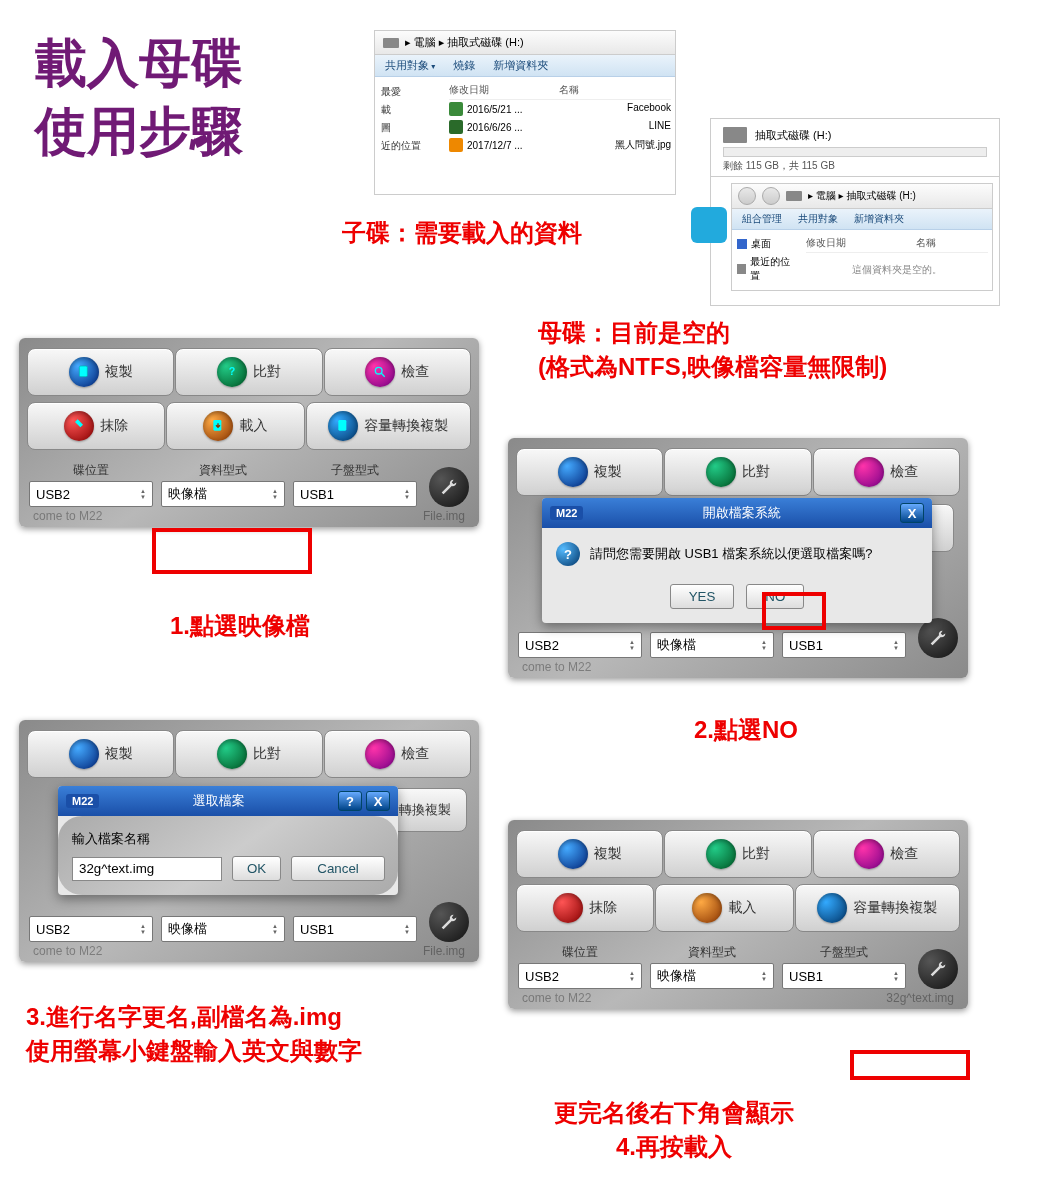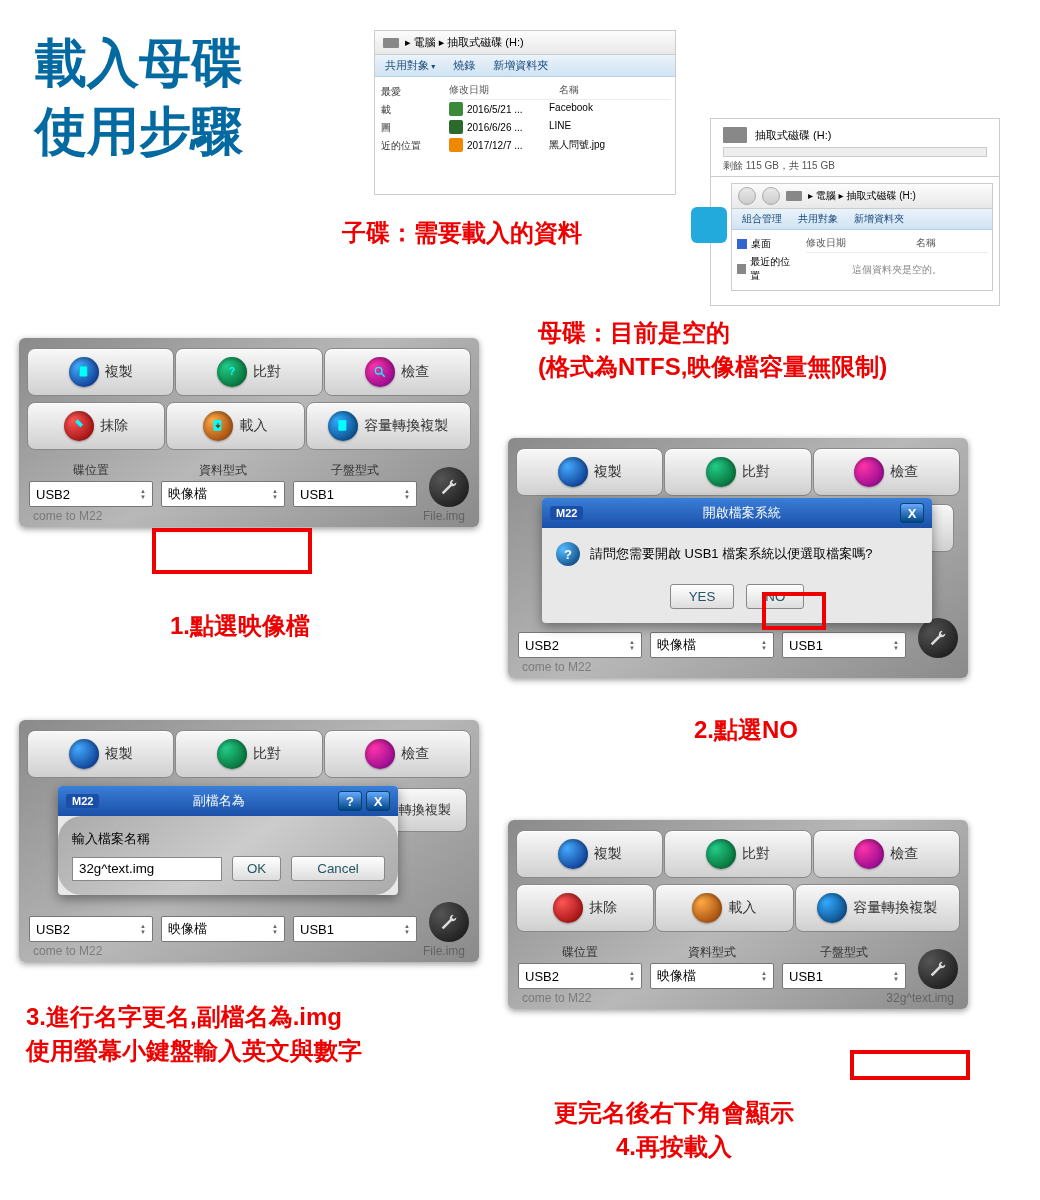--- a/index.html
+++ b/index.html
@@ -1,31 +1,31 @@
 <!DOCTYPE html>
 <html><head>
   <meta charset="utf-8">
   <style>
     * { margin: 0; padding: 0; box-sizing: border-box; }
     body { width: 1040px; height: 1200px; background: #fff; font-family: "Microsoft JhengHei", Arial, sans-serif; position: relative; }
     
-    .title { position: absolute; top: 30px; left: 35px; font-size: 52px; font-weight: bold; color: #0369a1; line-height: 1.3; }
+    .title { position: absolute; top: 30px; left: 35px; font-size: 52px; font-weight: bold; color: #701a75; line-height: 1.3; }
     
     
     .explorer { position: absolute; background: #fff; border: 1px solid #ccc; font-size: 11px; }
     .explorer-addr { background: linear-gradient(#fcfcfc,#e8e8e8); padding: 4px 8px; display: flex; align-items: center; gap: 6px; border-bottom: 1px solid #ccc; }
     .drive-icon { width: 16px; height: 10px; background: #888; border-radius: 1px; display: inline-block; }
     .explorer-toolbar { background: linear-gradient(#eaf3fb,#d0e3f3); padding: 3px 10px; display: flex; gap: 18px; color: #1a4a7a; border-bottom: 1px solid #b8d0e8; font-size: 11px; }
     .explorer-toolbar span.arrow::after{content:" ▾";font-size:8px;}
     .explorer-body { display: flex; background: #fff; }
     .explorer-side { width: 70px; padding: 6px; color: #333; font-size: 10px; line-height: 1.8; }
     .explorer-main { flex:1; padding: 4px; }
     .explorer-cols { display: flex; color: #555; font-size: 10px; border-bottom: 1px solid #eee; padding: 2px 0; }
     .explorer-cols span:first-child { width: 110px; }
-    .file-row { display: flex; font-size: 10px; padding: 2px 0; }
+    .file-row { display: flex; font-size: 10px; padding: 2px 0; justify-content: space-between; }
     .file-icon { width: 14px; height: 14px; margin-right: 4px; border-radius: 2px; display: inline-block; }
     .file-row .c1 { width: 100px; display:flex; align-items:center;}
     .exp2-top { padding: 6px 10px; border-bottom:1px solid #ddd;}
     .exp2-top .drv { display:flex; align-items:center; gap:8px;}
     .exp2-bar { height: 10px; background: #eee; border:1px solid #ccc; margin-top:4px;}
     .exp2-nav { background:linear-gradient(#fcfcfc,#e8e8e8); padding:3px 6px; display:flex; align-items:center; gap:6px; border-bottom:1px solid #ccc;}
     .nav-btn { width:18px;height:18px;border-radius:50%;background:linear-gradient(#e8e8e8,#ccc);border:1px solid #aaa;display:inline-block;}
     .exp2-tb { background:linear-gradient(#eaf3fb,#d0e3f3); padding:3px 10px; display:flex; gap:16px; color:#1a4a7a; border-bottom:1px solid #b8d0e8;font-size:10px;}
     .exp2-body { display:flex; font-size:10px;}
     .exp2-side { width:70px; padding:5px;font-family:Liberation Serif, serif;}
@@ -407,21 +407,21 @@
       </div>
   </div>
   <div class="m22-foot">
       <span class="left">come to M22</span>
       <span class="right">File.img</span>
     </div>
 </div>
 <div class="dlg" style="top:786px;left:58px;width:340px;">
   <div class="dlg-title">
     <span class="dlg-m22">M22</span>
-    <span>副檔名為</span>
+    <span>選取檔案</span>
     <span style="display:flex;gap:4px;">
       <span class="dlg-close">?</span>
       <span class="dlg-close">X</span>
     </span>
   </div>
   <div class="dlg-body" style="background:linear-gradient(145deg,#aaa,#ccc,#aaa);border-radius:24px;">
     <div style="margin-bottom:8px;">輸入檔案名稱</div>
     <div style="display:flex;gap:10px;align-items:center;">
       <input class="dlg-input" value="32g^text.img" style="">
       <button class="dlg-btn" style="padding:4px 14px;">OK</button>

